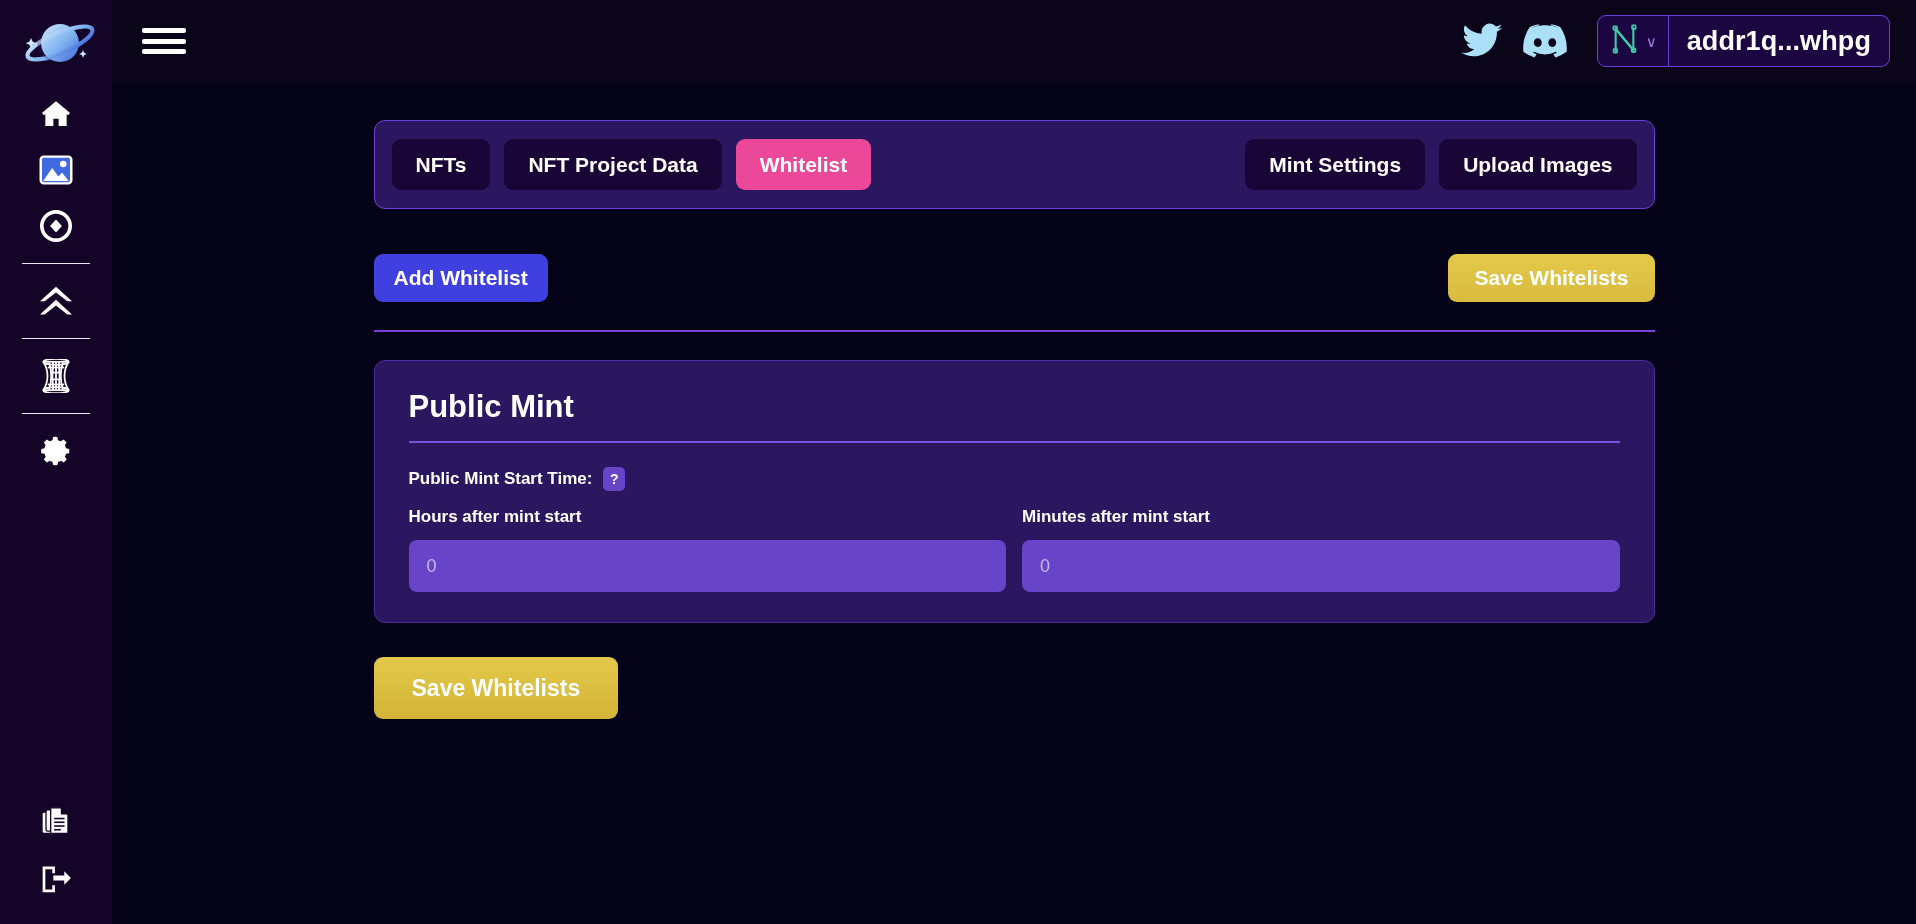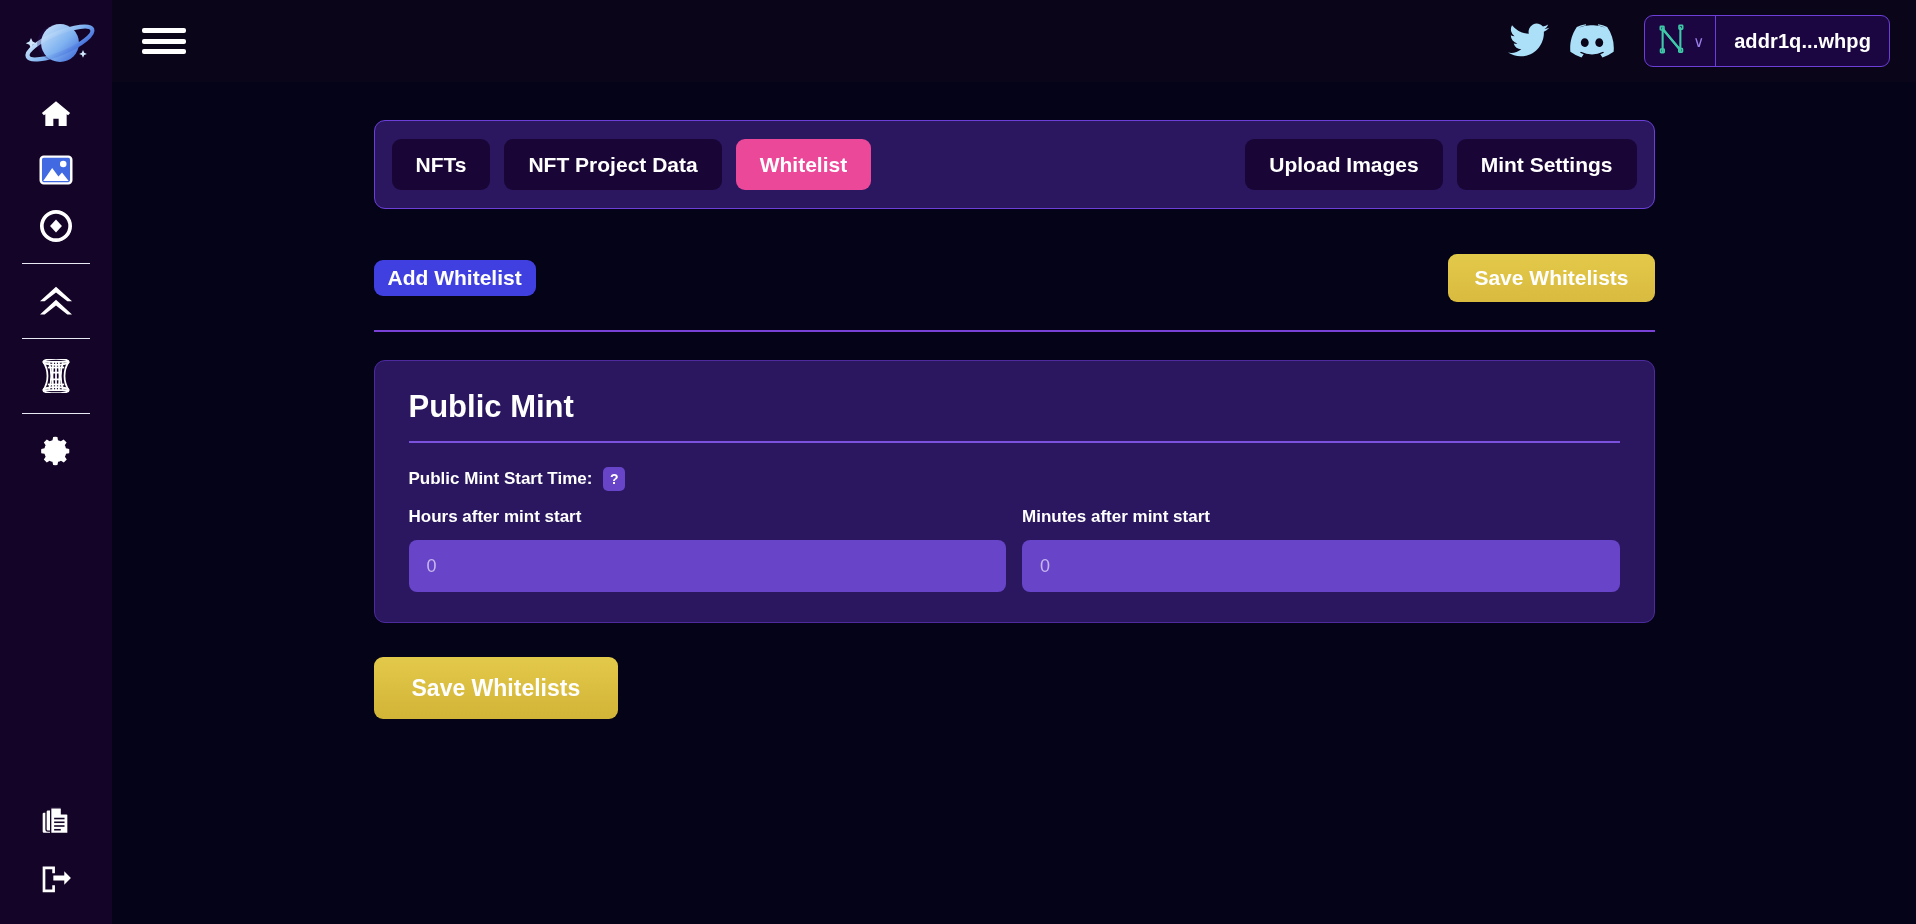--- a/index.html
+++ b/index.html
@@ -92,21 +92,21 @@
   .wallet-left {
     display: flex; align-items: center; gap: 8px;
     padding: 0 11px 0 13px;
     border-right: 1.5px solid #6c3fd8;
   }
   .wallet-chevron { color: #9b7fe8; font-size: 15px; line-height: 1; }
   .wallet-addr {
     display: flex; align-items: center;
     padding: 0 18px;
     color: #ffffff;
-    font-size: 20px;
+    font-size: 27px;
     font-weight: bold;
     letter-spacing: .1px;
     white-space: nowrap;
   }
 
   
   .content { position: relative; padding: 0 0 0 0; }
 
   .title-row {
     position: relative;
@@ -173,22 +173,22 @@
     border-radius: 9px;
     font-size: 21px;
     font-weight: bold;
     color: #ffffff;
     cursor: pointer;
     font-family: "Liberation Sans", sans-serif;
     display: flex; align-items: center; justify-content: center;
   }
   .btn-primary {
     background: #4040e0;
-    height: 36px;
-    padding: 0 14px;
+    height: 48px;
+    padding: 0 20px;
   }
   .btn-gold {
     background: linear-gradient(180deg, #e3c94a 0%, #d9bb3f 100%);
     height: 48px;
     padding: 0 26px;
   }
   .actions-spacer { flex: 1 1 auto; }
 
   .rule {
     width: 1281px;
@@ -459,22 +459,22 @@
     </div>
 
     <div class="content">
 
 
       <div class="tabbar">
         <button class="tab">NFTs</button>
         <button class="tab">NFT Project Data</button>
         <button class="tab active">Whitelist</button>
         <div class="tab-spacer"></div>
+        <button class="tab">Mint Settings</button>
         <button class="tab">Upload Images</button>
-        <button class="tab">Mint Settings</button>
       </div>
 
       <div class="actions-row">
         <button class="btn btn-primary">Add Whitelist</button>
         <div class="actions-spacer"></div>
         <button class="btn btn-gold">Save Whitelists</button>
       </div>
 
       <div class="rule"></div>
 

